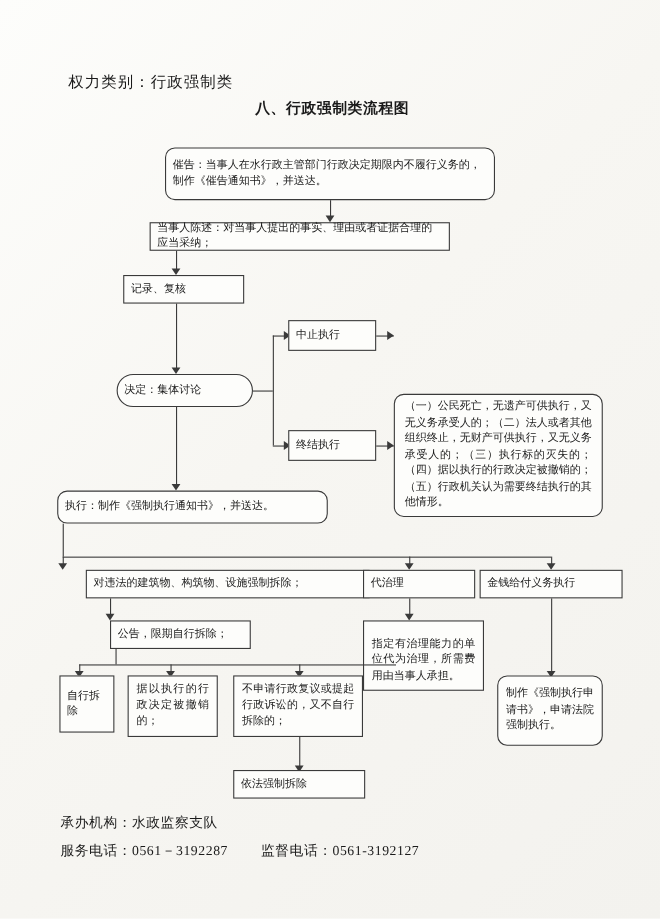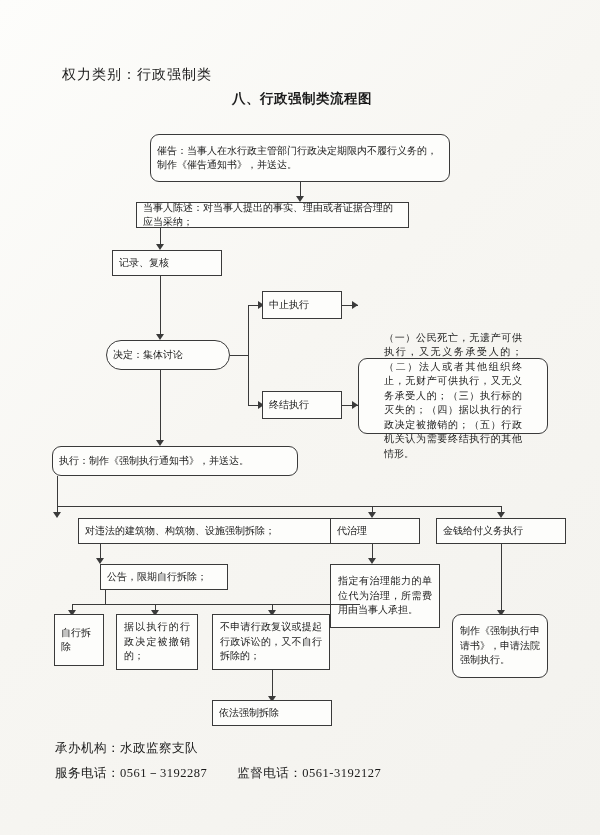--- a/index.html
+++ b/index.html
@@ -110,21 +110,21 @@
   <div class="ln h" style="left:342px;top:305px;width:16px;"></div>
   <div class="arrow-r" style="left:352px;top:301px;"></div>
 
   <div class="box" style="left:262px;top:391px;width:80px;height:28px;">
     <div class="inner">终结执行</div>
   </div>
   <div class="ln h" style="left:342px;top:405px;width:16px;"></div>
   <div class="arrow-r" style="left:352px;top:401px;"></div>
 
 
-  <div class="box rounded just" style="left:358px;top:358px;width:190px;height:76px;padding:6px 25px;">
+  <div class="box rounded just" style="left:358px;top:358px;width:190px;height:112px;padding:6px 9px;">
     <div class="inner">（一）公民死亡，无遗产可供执行，又无义务承受人的；（二）法人或者其他组织终止，无财产可供执行，又无义务承受人的；（三）执行标的灭失的；（四）据以执行的行政决定被撤销的；（五）行政机关认为需要终结执行的其他情形。</div>
   </div>
 
   <div class="ln v" style="left:160px;top:370px;height:72px;"></div>
   <div class="arrow-d" style="left:156px;top:440px;"></div>
 
   <div class="box rounded" style="left:52px;top:446px;width:246px;height:30px;">
     <div class="inner">执行：制作《强制执行通知书》，并送达。</div>
   </div>
 
@@ -134,40 +134,40 @@
   <div class="arrow-d" style="left:53px;top:512px;"></div>
   <div class="ln v" style="left:372px;top:506px;height:10px;"></div>
   <div class="arrow-d" style="left:368px;top:512px;"></div>
   <div class="ln v" style="left:501px;top:506px;height:10px;"></div>
   <div class="arrow-d" style="left:497px;top:512px;"></div>
 
   <div class="box" style="left:48px;top:518px;width:258px;height:26px;margin-left:30px;">
     <div class="inner">对违法的建筑物、构筑物、设施强制拆除；</div>
   </div>
 
-  <div class="box" style="left:330px;top:518px;width:90px;height:26px;">
+  <div class="box" style="left:330px;top:518px;width:102px;height:26px;">
     <div class="inner">代治理</div>
   </div>
   <div class="ln v" style="left:372px;top:544px;height:16px;"></div>
   <div class="arrow-d" style="left:368px;top:558px;"></div>
 
   <div class="box" style="left:436px;top:518px;width:130px;height:26px;">
     <div class="inner">金钱给付义务执行</div>
   </div>
   <div class="ln v" style="left:501px;top:544px;height:68px;"></div>
   <div class="arrow-d" style="left:497px;top:610px;"></div>
 
   <div class="ln v" style="left:100px;top:544px;height:16px;"></div>
   <div class="arrow-d" style="left:96px;top:558px;"></div>
 
   <div class="box" style="left:100px;top:564px;width:128px;height:26px;">
     <div class="inner">公告，限期自行拆除；</div>
   </div>
 
-  <div class="box just" style="left:330px;top:564px;width:110px;height:64px;padding:5px 7px;">
+  <div class="box just" style="left:330px;top:564px;width:110px;height:64px;padding:5px 7px;align-items:flex-end;">
     <div class="inner">指定有治理能力的单位代为治理，所需费用由当事人承担。</div>
   </div>
 
   <div class="ln v" style="left:105px;top:590px;height:14px;"></div>
   <div class="ln h" style="left:72px;top:604px;width:288px;"></div>
   <div class="ln v" style="left:72px;top:604px;height:8px;"></div>
   <div class="arrow-d" style="left:68px;top:610px;"></div>
   <div class="ln v" style="left:155px;top:604px;height:8px;"></div>
   <div class="arrow-d" style="left:151px;top:610px;"></div>
   <div class="ln v" style="left:272px;top:604px;height:8px;"></div>

